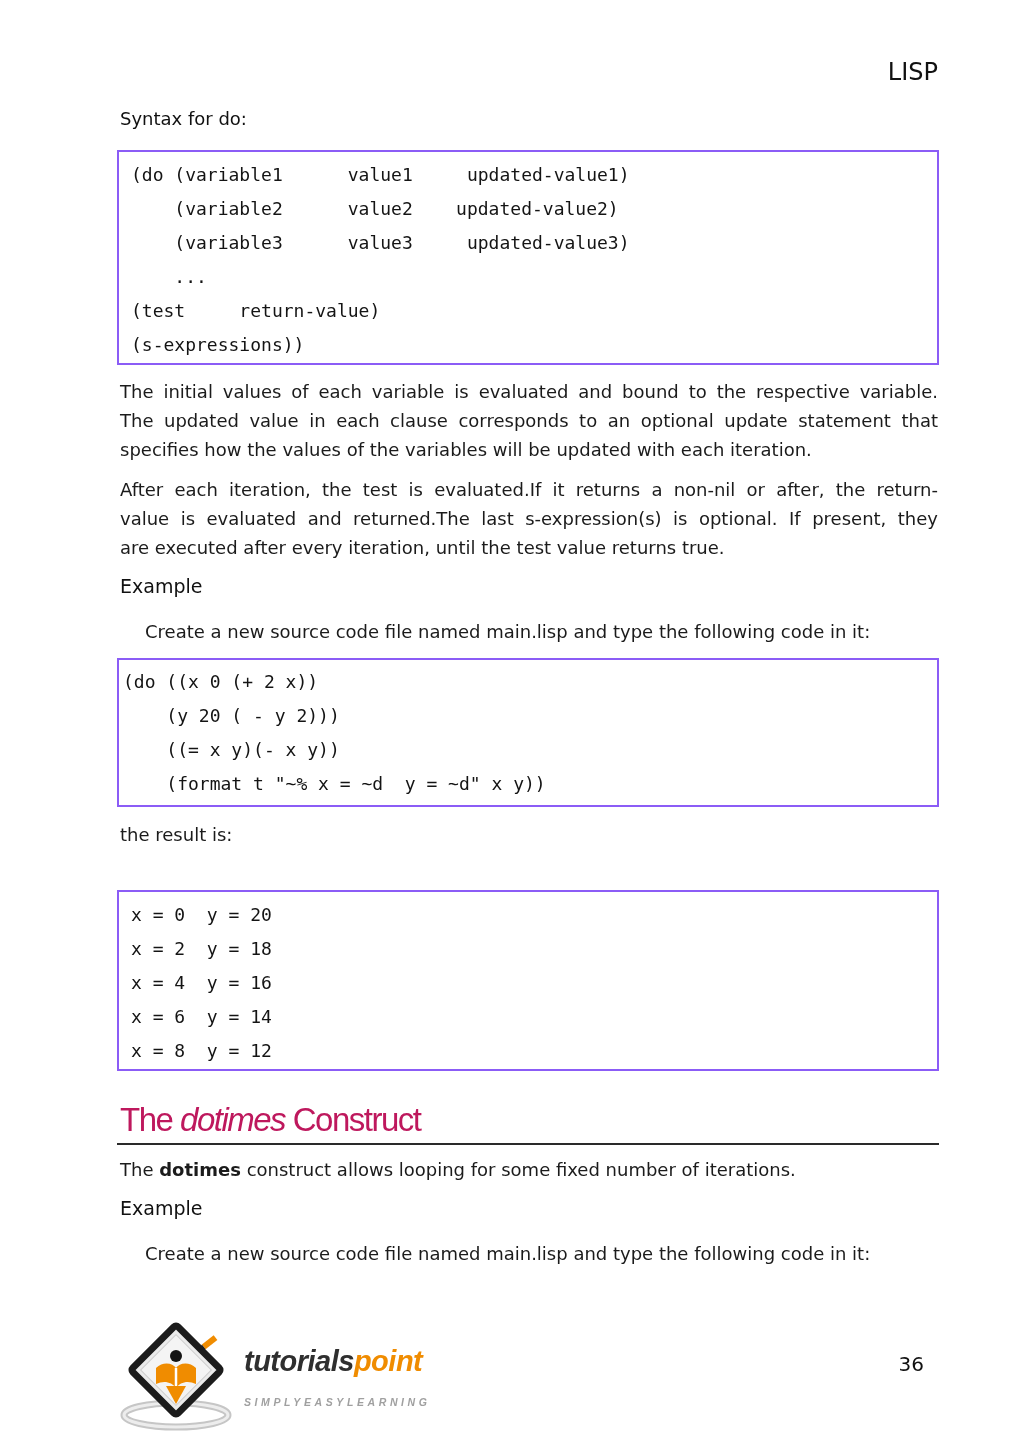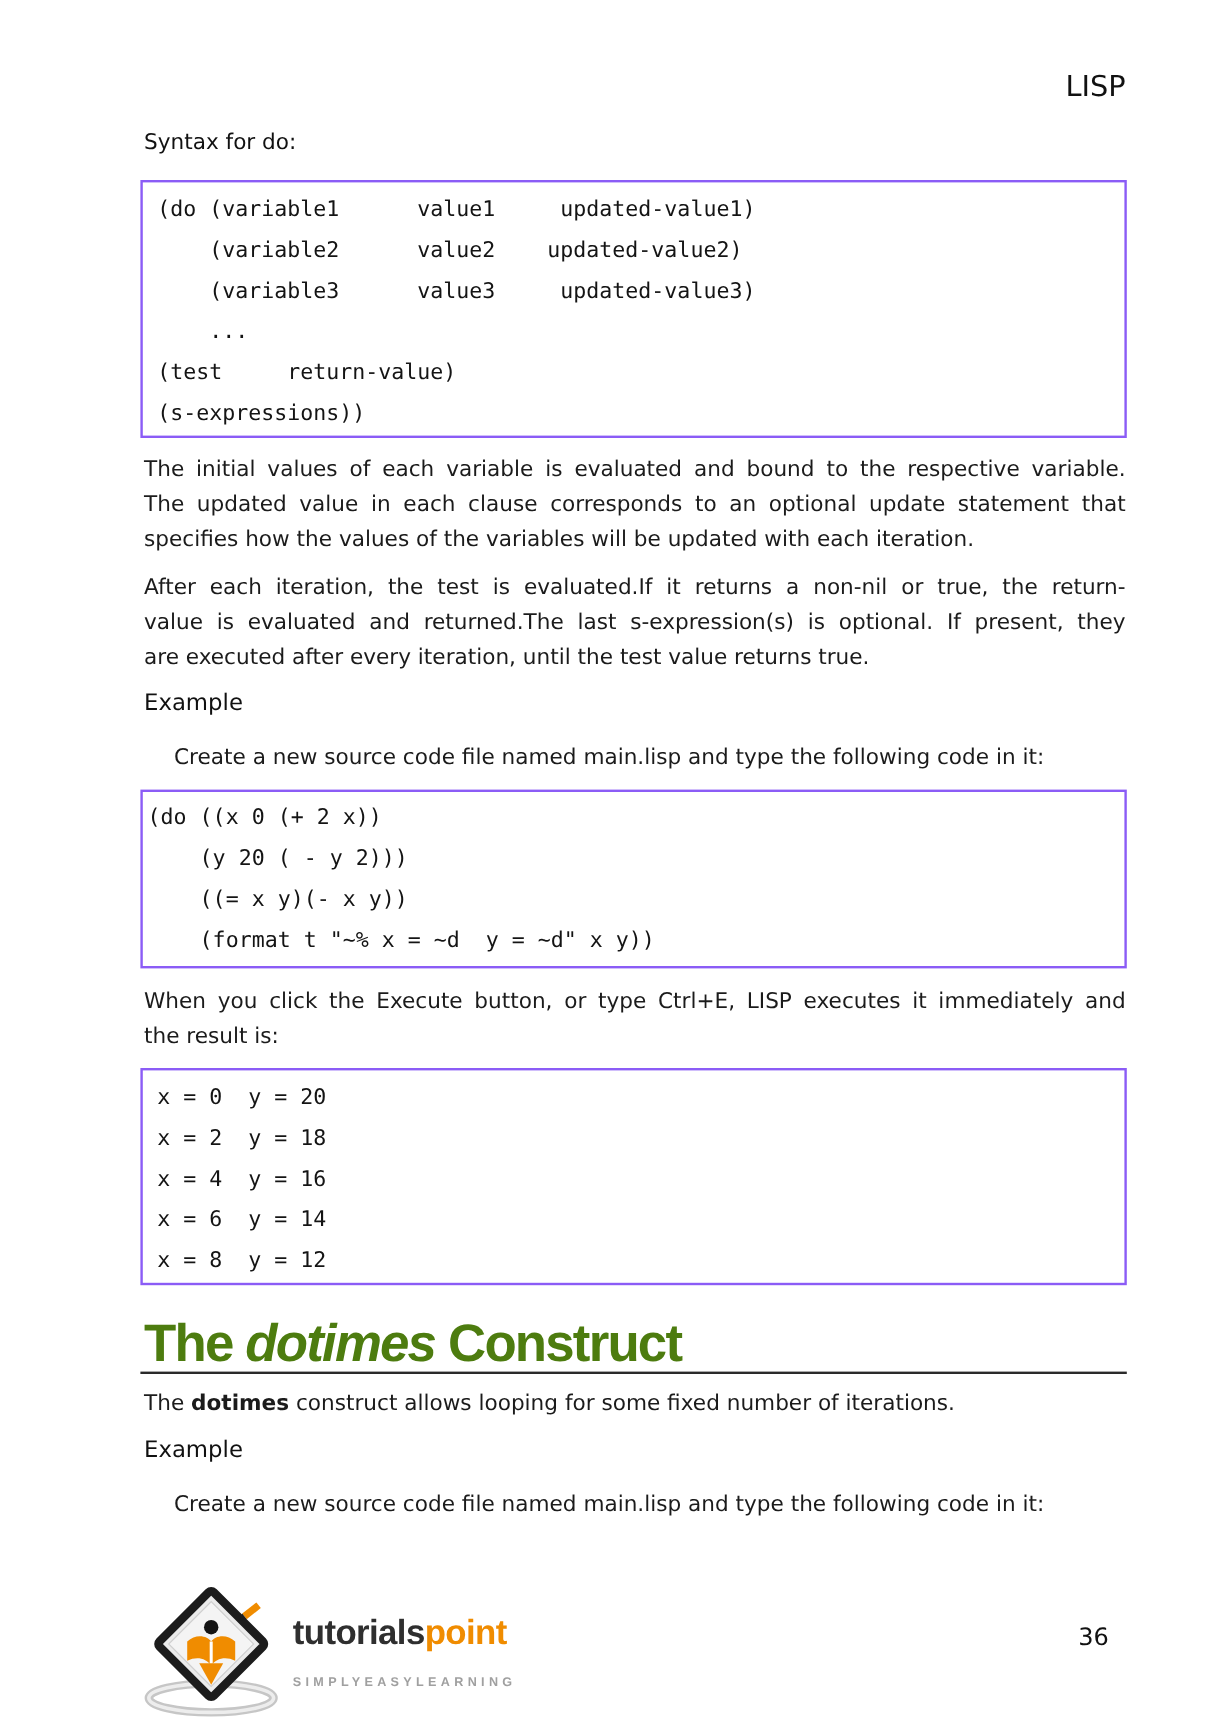--- a/index.html
+++ b/index.html
@@ -50,37 +50,37 @@
 
   .example1-heading { top:575px; font-size:19px; }
   .intro1 { top:617px; }
   .example2-heading { top:1197px; font-size:19px; }
   .intro2 { top:1239px; }
   .intro-line { white-space:nowrap;margin-left:25px; }
 
   .dotimes-heading {
     top:1100px; left:120px; width:819px;
     font-family:"Liberation Sans", sans-serif;
-    font-size:44px; font-weight:bold; letter-spacing:-1.5px;
-    color:#4d7c0f; line-height:40px;
+    font-size:33px; font-weight:normal; letter-spacing:-1.5px;
+    color:#be185d; line-height:40px;
   }
   .dotimes-heading .it { font-style:italic; }
   .heading-rule {
     top:1143px; left:117px; width:822px; height:0;
     border-top:2px solid #2a2a2a;
   }
   .dotimes-para { top:1155px; }
   .dotimes-para .b { font-weight:bold; }
 
   .footer-logo {
     left:118px; top:1320px;
     display:flex; align-items:flex-start;
   }
   .logo-mark { width:122px; height:112px; flex:0 0 auto; }
-  .brand-text { margin:26px 0 0 4px; }
+  .brand-text { margin:26px 0 0 4px;font-style:italic; }
   .brand-line {
     font-family:"Liberation Sans", sans-serif;
     font-size:29px; font-weight:bold; letter-spacing:-0.5px;
     line-height:30px; white-space:nowrap;
   }
   .brand-dark   { color:#2f2f2f; }
   .brand-orange { color:#f08c00; }
   .brand-tagline {
     margin-top:20px;
     font-family:"Liberation Sans", sans-serif;
@@ -110,40 +110,39 @@
     <div class="cline">(s-expressions))</div>
   </div>
 
   <div class="abs para para1">
     <div class="jline">The initial values of each variable is evaluated and bound to the respective variable.</div>
     <div class="jline">The updated value in each clause corresponds to an optional update statement that</div>
     <div>specifies how the values of the variables will be updated with each iteration.</div>
   </div>
 
   <div class="abs para para2">
-    <div class="jline">After each iteration, the test is evaluated.If it returns a non-nil or true, the return-</div>
+    <div class="jline">After each iteration, the test is evaluated.If it returns a non-nil or after, the return-</div>
     <div class="jline">value is evaluated and returned.The last s-expression(s) is optional. If present, they</div>
     <div>are executed after every iteration, until the test value returns true.</div>
   </div>
 
   <div class="abs sec-heading example1-heading">Example</div>
 
   <div class="abs para intro1">
     <div class="intro-line">Create a new source code file named main.lisp and type the following code in it:</div>
   </div>
 
   <div class="abs codebox box-code">
     <div class="cline">(do ((x 0 (+ 2 x))</div>
     <div class="cline">    (y 20 ( - y 2)))</div>
     <div class="cline">    ((= x y)(- x y))</div>
     <div class="cline">    (format t "~% x = ~d  y = ~d" x y))</div>
   </div>
 
   <div class="abs para exec-para">
-    <div class="jline">When you click the Execute button, or type Ctrl+E, LISP executes it immediately and</div>
     <div>the result is:</div>
   </div>
 
   <div class="abs codebox box-output">
     <div class="cline">x = 0  y = 20</div>
     <div class="cline">x = 2  y = 18</div>
     <div class="cline">x = 4  y = 16</div>
     <div class="cline">x = 6  y = 14</div>
     <div class="cline">x = 8  y = 12</div>
   </div>

